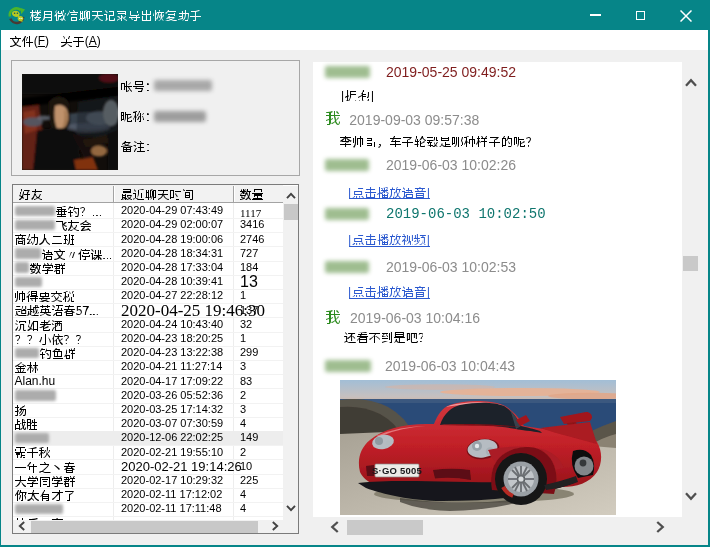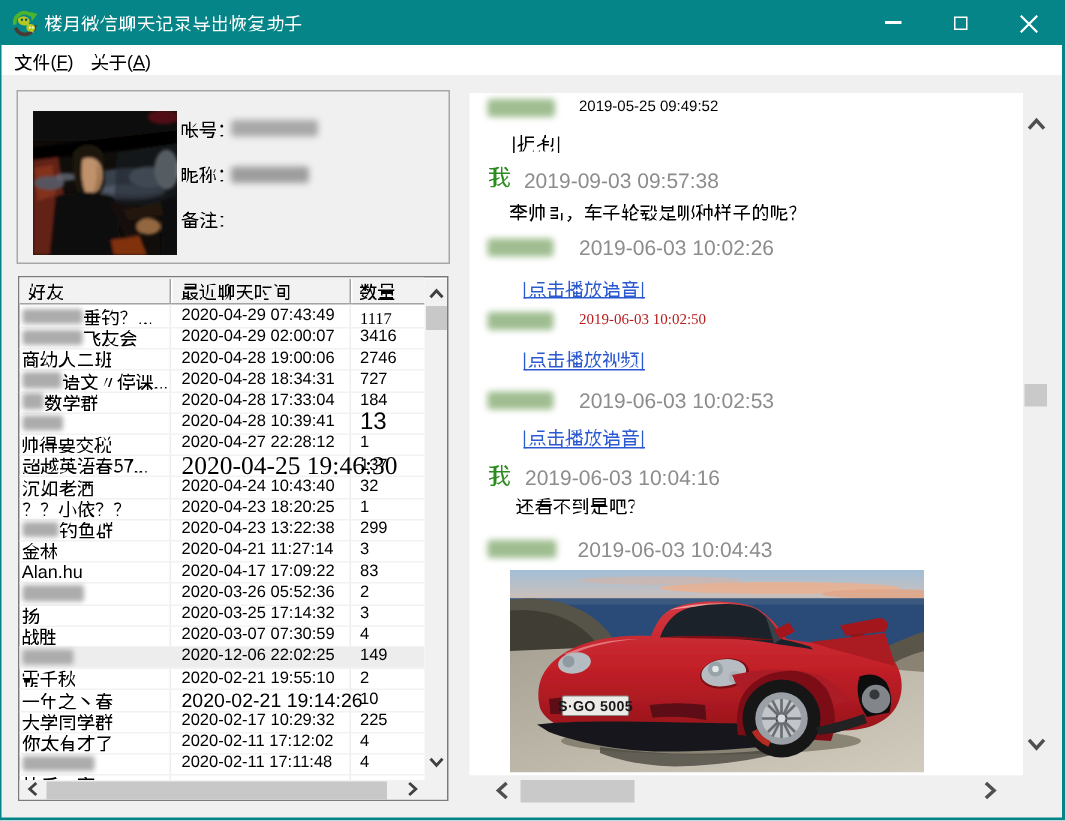--- a/index.html
+++ b/index.html
@@ -250,39 +250,39 @@
   </svg>
 <div style="position:absolute;left:313px;top:517px;width:369px;height:19px;background:#f0f0f0"></div>
 <div style="position:absolute;left:347px;top:520px;width:76px;height:15px;background:#c9c9c9"></div>
 <svg style="position:absolute;left:326.5px;top:519px" width="16" height="16" viewBox="-8 -8 16 16">
     <path d="M2.75,-5.0 L-2.75,0 L2.75,5.0" fill="none" stroke="#4f4f4f" stroke-width="2.3"></path>
   </svg>
 <svg style="position:absolute;left:652px;top:519px" width="16" height="16" viewBox="-8 -8 16 16">
     <path d="M-2.75,-5.0 L2.75,0 L-2.75,5.0" fill="none" stroke="#4f4f4f" stroke-width="2.3"></path>
   </svg>
 <div style="position:absolute;left:325px;top:65.5px;width:45px;height:12px;background:#9fbd90;border-radius:2px;filter:blur(2.2px)"></div>
-<div style="position:absolute;left:386px;top:65.3px;font-family:'Liberation Sans',sans-serif;font-size:10px;line-height:14px;color:#000000;white-space:pre">2019-05-25 09:49:52</div>
+<div style="position:absolute;left:386px;top:65.3px;font-family:'Liberation Sans',sans-serif;font-size:14px;line-height:14px;color:#7f1d1d;white-space:pre">2019-05-25 09:49:52</div>
 <svg style="position:absolute;left:342.0px;top:89.8px" width="30.6" height="12.5" viewBox="0 0 30.57 12.55">
     <path fill="#000" d="M0 13H2V12H1V1H2V1H0Z M8 1V5C8 7 8 9 6 11C7 11 7 11 7 11C8 10 8 9 9 7H11V11H11V7H14V10C14 10 13 11 13 11C13 11 13 11 12 11C12 11 12 11 12 11C13 11 14 11 14 11C14 11 14 11 14 10V1ZM9 2H11V4H9ZM14 2V4H11V2ZM9 5H11V7H9C9 6 9 6 9 5ZM14 5V7H11V5ZM5 0V3H3V3H5V6C4 6 4 6 3 7L3 8L5 7V10C5 10 5 10 5 10C5 11 4 11 4 10C4 11 4 11 4 11C5 11 5 11 5 11C6 11 6 11 6 10V7L7 6L7 5L6 6V3H7V3H6V0Z M21 0C21 2 20 3 19 4C19 4 20 4 20 5C20 4 20 4 20 4V10C20 11 21 11 22 11C23 11 25 11 25 11C27 11 27 11 27 9C27 9 27 9 26 9C26 10 26 11 25 11C25 11 23 11 22 11C21 11 21 10 21 10V7H24V4H21C21 3 21 3 21 2H26C26 6 26 7 25 7C25 8 25 8 25 8C25 8 24 8 24 8C24 8 24 8 24 8C25 8 25 8 25 8C26 8 26 8 26 8C27 8 27 6 27 2C27 2 27 2 27 2H22C22 1 22 1 22 0ZM21 5H24V6H21ZM18 0V3H16V3H18V6L16 7L16 8L18 7V10C18 10 17 11 17 11C17 11 17 11 16 11C16 11 16 11 16 11C17 11 18 11 18 11C18 11 18 11 18 10V7L20 6L20 5L18 6V3H20V3H18V0Z M28 13H31V1H28V1H30V12H28Z"></path>
   </svg>
 <svg style="position:absolute;left:325.8px;top:110.9px" width="14.0" height="13.9" viewBox="0 0 14.04 13.91">
     <path fill="#2c8b1e" d="M10 1C11 2 12 3 12 3L13 3C13 2 12 1 11 0ZM12 6C12 7 11 8 10 9C10 8 10 7 9 5H14V4H9C9 3 9 2 9 0H8C8 2 8 3 8 4H5V2C6 2 6 1 7 1L6 0C5 1 2 1 0 1C0 2 1 2 1 2C2 2 3 2 3 2V4H0V5H3V8L0 9L0 10L3 9V12C3 13 3 13 3 13C3 13 2 13 1 13C1 13 1 14 1 14C3 14 3 14 4 14C4 13 5 13 5 12V9L7 8L7 7L5 8V5H8C8 7 9 9 9 10C8 11 7 12 5 12C6 13 6 13 6 13C7 13 8 12 9 11C10 13 11 14 12 14C13 14 14 13 14 11C14 11 13 10 13 10C13 12 13 13 12 13C12 13 11 12 10 10C11 9 12 8 13 7Z"></path>
   </svg>
 <div style="position:absolute;left:349.3px;top:113.2px;font-family:'Liberation Sans',sans-serif;font-size:14px;line-height:14px;color:#8c8c8c;white-space:pre">2019-09-03 09:57:38</div>
 <svg style="position:absolute;left:339.6px;top:135.9px" width="191.3" height="11.8" viewBox="0 0 191.27 11.80">
     <path fill="#000" d="M5 0V1H0V2H4C3 3 1 4 0 5C0 5 0 5 1 6C2 5 4 4 5 2V5H6V2C7 4 9 5 11 6C11 5 11 5 12 5C10 4 8 3 7 2H11V1H6V0ZM5 7V8H0V9H5V10C5 11 5 11 5 11C5 11 4 11 3 11C3 11 3 11 4 11C5 11 5 11 6 11C6 11 6 11 6 10V9H11V8H6V7C7 7 8 6 9 6L9 5L8 5H2V6H7C7 6 6 7 5 7Z M13 2V7H14V2ZM15 0V5C15 7 15 9 13 11C13 11 14 11 14 12C16 10 16 7 16 5V0ZM17 2V9H18V3H20V11H21V3H22V8C22 9 22 9 22 9C22 9 22 9 21 9C21 9 21 9 21 9C22 9 23 9 23 9C23 9 23 9 23 8V2H21V0H20V2Z M27 3H31V4H27ZM27 2V5H32V2ZM25 6V6H34V10C34 11 34 11 33 11C33 11 33 11 32 11C32 11 32 11 32 11C33 11 34 11 34 11C35 11 35 11 35 10V6H36V6H34V1H36V1H25V1H34V6ZM27 7V11H27V10H32V7ZM27 8H31V9H27Z M39 12C40 11 41 10 41 9C41 8 40 8 40 8C39 8 39 8 39 8C39 9 39 9 40 9L40 9C40 10 39 11 38 11Z M51 6C51 6 52 6 53 6H55V8H50V9H55V11H56V9H61V8H56V6H60V5H56V4H55V5H52C53 5 53 4 54 3H61V2H54C55 1 55 1 55 0L54 0C54 1 53 1 53 2H50V3H53C52 4 52 4 52 5C51 5 51 5 51 6C51 6 51 6 51 6Z M67 4V6H62V7H67V10C67 10 67 11 67 11C67 11 66 11 65 11C65 11 65 11 65 11C66 11 67 11 68 11C68 11 68 11 68 10V7H73V6H68V4C70 4 71 2 72 1L72 1L71 1H63V2H70C70 3 68 3 67 4Z M82 0C81 2 80 3 79 5C79 5 79 5 79 5C81 4 82 3 82 2C83 3 84 4 85 5C85 5 86 5 86 4C85 4 83 2 83 1L83 0ZM84 5C83 6 82 7 81 7V5H80V10C80 11 81 11 82 11C82 11 84 11 84 11C85 11 85 11 85 9C85 9 85 9 85 9C85 10 84 10 84 10C84 10 82 10 82 10C81 10 81 10 81 10V8C82 7 84 7 85 6ZM75 6C75 6 75 6 76 6H77V8L74 8L75 9L77 9V11H78V9L79 8L79 8L78 8V6H79V5H78V3H77V5H76C76 4 76 3 77 2H79V2H77C77 1 77 1 77 0L76 0C76 1 76 1 76 2H75V2H76C76 3 75 4 75 5C75 5 75 6 75 6C75 6 75 6 75 6Z M87 4V5H88V5H92V5H93V4ZM94 1V2C94 3 94 4 93 5C93 5 93 5 93 5C95 5 95 3 95 2V1H96V4C96 5 96 5 97 5C97 5 98 5 98 5C98 5 98 5 98 5C98 5 98 4 98 4C98 4 98 4 98 4C98 4 97 4 97 4C97 4 97 4 97 4V1ZM97 6C96 7 96 8 95 9C95 8 95 7 94 6ZM93 6V6H94C94 7 94 8 95 9C94 10 93 10 92 11C93 11 93 11 93 11C94 11 95 11 95 10C96 10 97 11 98 11C98 11 98 11 98 11C97 10 97 10 96 9C97 8 97 7 98 6L97 6L97 6ZM90 0V1H87V2H90V3H87V3H92V3H90V2H93V1H90V0ZM88 9C88 8 88 8 89 8H90V9L87 10L87 10L90 10V11H91V10L93 10V9L91 9V8H92V8H91V7H90V8H89C89 7 89 7 89 7H92V6H90C90 6 90 5 90 5L89 5C89 5 89 6 89 6H87V7H88C88 7 88 7 88 7C88 8 88 8 88 8C88 8 88 8 88 9Z M102 3H108V4H102ZM102 1H108V2H102ZM101 1V5H109V1ZM102 7C101 9 101 10 99 11C99 11 100 11 100 11C101 11 101 10 102 9C103 11 104 11 107 11H110C110 11 111 11 111 10C110 10 107 10 107 10C106 10 106 10 106 10V9H110V8H106V6H110V6H99V6H105V10C104 10 103 9 102 8C102 8 102 7 103 7Z M118 1 118 4H117V1ZM115 7V7H116C116 9 115 10 114 11C115 11 115 11 115 11C116 10 117 9 117 7H118C118 9 118 10 118 10C118 11 118 11 117 11C117 11 117 11 116 11C117 11 117 11 117 11C117 11 118 11 118 11C118 11 118 11 119 11C119 10 119 8 119 1C119 1 119 1 119 1H115V1H116V4H115V4H116C116 5 116 6 116 7ZM118 4 118 7H117C117 6 117 5 117 4ZM120 1V11H120V1H122C122 2 121 4 121 5C122 6 122 7 122 8C122 8 122 9 122 9C122 9 122 9 121 9C121 9 121 9 121 9C121 9 121 9 121 10C121 10 122 10 122 10C122 10 122 10 122 9C123 9 123 9 123 8C123 7 123 6 122 5C122 4 123 2 123 1L122 1L122 1ZM112 1V9H113V8H115V1ZM113 2H114V7H113Z M132 4V7H130V4ZM133 4H134V7H133ZM132 0V3H129V8H130V7H132V11H133V7H134V8H135V3H133V0ZM128 0C127 1 126 1 124 1C124 1 124 2 124 2C125 2 126 2 126 2V4H124V4H126C125 6 125 7 124 8C124 9 124 9 124 9C125 8 126 7 126 6V11H127V6C127 6 128 7 128 7L129 7C128 6 127 5 127 5V4H129V4H127V1C128 1 128 1 129 1Z M141 0C142 1 142 2 142 2L143 2C143 2 143 1 142 0ZM146 0C146 1 145 2 145 2H141V3H144V5H141V6H144V8H140V8H144V11H145V8H148V8H145V6H147V5H145V3H147V2H146C146 2 147 1 147 0ZM138 0V2H137V3H138C138 5 137 7 136 8C136 8 137 9 137 9C137 8 138 7 138 6V11H139V5C139 6 140 6 140 7L141 6C140 6 139 4 139 4V3H140V2H139V0Z M154 4V6H149V7H154V10C154 10 154 11 154 11C154 11 153 11 152 11C152 11 152 11 152 11C153 11 154 11 154 11C155 11 155 11 155 10V7H160V6H155V4C157 4 158 2 159 1L158 1L158 1H150V2H157C156 3 155 3 154 4Z M168 5C168 6 169 7 169 8L170 8C170 7 169 6 168 5ZM164 0C164 1 163 1 163 2H162V11H163V10H166V2H164C164 2 165 1 165 0ZM163 3H165V6H163ZM163 9V6H165V9ZM168 0C168 2 167 3 166 5C166 5 167 5 167 5C167 4 168 4 168 3H171C171 8 171 10 171 10C170 10 170 10 170 10C170 10 169 10 168 10C168 11 169 11 169 11C169 11 170 11 170 11C171 11 171 11 171 11C172 10 172 8 172 2C172 2 172 2 172 2H169C169 1 169 1 169 0Z M179 1H184V3H179ZM178 1V5C178 7 178 9 177 11C177 11 177 11 177 11C179 10 179 7 179 5V4H184V1ZM184 5C183 6 182 7 181 7V5H180V10C180 11 180 11 182 11C182 11 183 11 184 11C185 11 185 11 185 9C185 9 184 9 184 9C184 10 184 10 184 10C183 10 182 10 182 10C181 10 181 10 181 10V8C182 7 184 7 185 6ZM174 1V9H175V8H177V1ZM175 2H176V8H175Z M188 7H189C189 6 191 5 191 3C191 2 190 1 189 1C188 1 187 2 186 2L187 3C187 2 188 2 189 2C190 2 190 3 190 3C190 5 188 5 188 7ZM189 11C189 11 189 10 189 10C189 9 189 9 189 9C188 9 188 9 188 10C188 10 188 11 189 11Z"></path>
   </svg>
 <div style="position:absolute;left:325px;top:158.5px;width:44px;height:12px;background:#9fbd90;border-radius:2px;filter:blur(2.2px)"></div>
 <div style="position:absolute;left:386px;top:157.9px;font-family:'Liberation Sans',sans-serif;font-size:14px;line-height:14px;color:#8c8c8c;white-space:pre">2019-06-03 10:02:26</div>
 <svg style="position:absolute;left:349.2px;top:186.8px" width="80.2" height="12.6" viewBox="0 0 80.17 12.62">
     <path fill="#2b59cf" d="M0 13H2V12H1V1H2V1H0Z M6 5H12V7H6ZM7 9C7 10 7 11 7 11L8 11C8 11 8 10 8 9ZM10 9C10 10 10 11 11 11L11 11C11 11 11 10 11 9ZM12 9C13 10 14 11 14 11L15 11C14 10 14 9 13 9ZM5 9C5 10 4 11 3 11L4 11C5 11 6 10 6 9ZM5 4V8H13V4H9V2H14V1H9V0H9V4Z M17 7V11H25V12H26V7H25V10H22V6H27V5H22V3H26V2H22V0H21V2H17V3H21V5H16V6H21V10H18V7Z M38 1C38 2 37 3 37 3H36V1C37 1 38 1 39 1L38 0C37 1 34 1 32 1C32 1 32 1 32 2C33 2 34 1 35 1V3H32V4H34C34 5 33 6 31 6C32 7 32 7 32 7C32 7 32 7 33 7V11H34V11H38V11H39V7L39 7C39 7 40 6 40 6C39 6 38 5 37 4H39V3H38C38 3 38 2 39 2ZM33 2C33 2 33 3 34 3L34 3C34 3 34 2 34 2ZM35 4V6H36V4C37 5 38 6 39 7H33C34 6 35 5 35 4ZM35 7V8H34V7ZM36 7H38V8H36ZM35 9V10H34V9ZM36 9H38V10H36ZM30 0V3H28V3H30V6L28 7L28 8L30 7V10C30 11 30 11 30 11C29 11 29 11 28 11C28 11 29 11 29 12C29 12 30 11 30 11C31 11 31 11 31 10V7L32 6L32 5L31 6V3H32V3H31V0Z M43 0C43 1 43 2 43 2L44 2C44 1 44 1 43 0ZM41 2V3H42V6C42 7 42 9 40 11C41 11 41 11 41 11C43 10 43 8 43 6V5H45C45 9 45 10 44 10C44 11 44 11 44 11C44 11 43 11 43 11C43 11 43 11 43 11C44 11 44 11 44 11C45 11 45 11 45 11C45 11 45 9 46 5C46 5 46 5 46 5H43V3H46V2ZM48 3H50C50 5 50 6 49 7C48 6 48 5 48 3ZM48 0C47 2 47 4 46 6C46 6 46 6 46 6C47 6 47 5 47 5C48 6 48 7 48 8C48 9 47 10 45 11C46 11 46 11 46 12C47 11 48 10 49 9C50 10 50 11 51 11C52 11 52 11 52 11C51 10 50 9 49 8C50 7 51 5 51 3H52V2H48C48 2 48 1 49 0Z M54 1C54 2 55 2 56 3L56 2C56 2 55 1 54 0ZM57 3V4H59C59 4 59 5 59 5H56V6H64V5H63C63 4 63 4 63 3L62 3L62 3H60L60 1H64V1H57V1H59L59 3ZM59 5 60 4H62C62 4 62 5 62 5ZM57 7V12H58V11H63V11H64V7ZM58 10V8H63V10ZM55 11C55 11 55 11 57 9C57 9 57 9 57 8L56 9V4H53V5H55V9C55 10 54 10 54 10C54 11 55 11 55 11Z M70 0C70 0 71 1 71 1H66V2H76V1H72C72 1 71 0 71 0ZM68 2C68 3 69 4 69 4H66V5H77V4H73C74 4 74 3 74 2L73 2C73 3 73 4 72 4H69L70 4C70 4 69 3 69 2ZM68 9H74V10H68ZM68 8V7H74V8ZM67 6V12H68V11H74V11H75V6Z M78 13H80V1H78V1H79V12H78Z"></path>
   </svg>
 <div style="position:absolute;left:349.2px;top:198.4px;width:81.2px;height:1px;background:#2b59cf"></div>
 <div style="position:absolute;left:325px;top:207.5px;width:44px;height:12px;background:#9fbd90;border-radius:2px;filter:blur(2.2px)"></div>
-<div style="position:absolute;left:386px;top:207.0px;font-family:Liberation Serif, serif;font-size:10px;line-height:14px;color:#b91c1c;white-space:pre">2019-06-03 10:02:50</div>
+<div style="position:absolute;left:386px;top:207.0px;font-family:Liberation Mono, monospace;font-size:14px;line-height:14px;color:#0f766e;white-space:pre">2019-06-03 10:02:50</div>
 <svg style="position:absolute;left:349.2px;top:234.2px" width="80.2" height="12.5" viewBox="0 0 80.17 12.55">
     <path fill="#2b59cf" d="M0 13H2V12H1V1H2V1H0Z M6 5H12V7H6ZM7 9C7 10 7 11 7 11L8 11C8 11 8 10 8 9ZM10 9C10 10 10 11 11 11L11 11C11 10 11 9 11 9ZM12 9C13 10 14 11 14 11L15 11C14 10 14 9 13 8ZM5 9C5 9 4 10 3 11L4 11C5 11 6 10 6 9ZM5 4V8H13V4H9V2H14V1H9V0H9V4Z M17 7V11H25V11H26V7H25V10H22V6H27V5H22V3H26V2H22V0H21V2H17V3H21V5H16V6H21V10H18V7Z M38 1C38 2 37 3 37 3H36V1C37 1 38 1 39 1L38 0C37 0 34 1 32 1C32 1 32 1 32 2C33 1 34 1 35 1V3H32V4H34C34 5 33 6 31 6C32 6 32 7 32 7C32 7 32 7 33 7V11H34V11H38V11H39V7L39 7C39 7 40 6 40 6C39 6 38 5 37 4H39V3H38C38 3 38 2 39 2ZM33 2C33 2 33 3 34 3L34 3C34 3 34 2 34 2ZM35 4V6H36V4C37 5 38 6 39 7H33C34 6 35 5 35 4ZM35 7V8H34V7ZM36 7H38V8H36ZM35 9V10H34V9ZM36 9H38V10H36ZM30 0V3H28V3H30V6L28 7L28 7L30 7V10C30 11 30 11 30 11C29 11 29 11 28 11C28 11 29 11 29 11C29 11 30 11 30 11C31 11 31 11 31 10V7L32 6L32 5L31 6V3H32V3H31V0Z M43 0C43 1 43 1 43 2L44 2C44 1 44 1 43 0ZM41 2V3H42V5C42 7 42 9 40 11C41 11 41 11 41 11C43 10 43 8 43 5V5H45C45 9 45 10 44 10C44 10 44 10 44 10C44 10 43 10 43 10C43 11 43 11 43 11C44 11 44 11 44 11C45 11 45 11 45 11C45 10 45 9 46 5C46 5 46 5 46 5H43V3H46V2ZM48 3H50C50 5 50 6 49 7C48 6 48 5 48 3ZM48 0C47 2 47 4 46 6C46 6 46 6 46 6C47 6 47 5 47 5C48 6 48 7 48 8C48 9 47 10 45 11C46 11 46 11 46 11C47 11 48 10 49 9C50 10 50 11 51 11C52 11 52 11 52 11C51 10 50 9 49 8C50 7 51 5 51 3H52V2H48C48 2 48 1 49 0Z M58 1V7H59V1H63V7H64V1ZM54 0C55 1 55 2 56 2L56 2C56 1 56 1 55 0ZM60 2V5C60 7 60 9 57 11C57 11 57 11 57 11C59 10 60 9 61 8V10C61 11 61 11 62 11H63C64 11 64 11 64 9C64 9 64 9 64 8C64 10 64 11 63 11H62C62 11 62 10 62 10V7H61C61 6 61 6 61 5V2ZM53 2V3H56C56 5 54 6 53 7C53 7 53 8 53 8C54 8 54 7 55 7V11H56V6C56 7 57 7 57 8L58 7C57 7 56 6 56 5C57 4 57 3 57 2L57 2L57 2Z M74 4C74 9 73 10 70 11C71 11 71 11 71 11C74 11 74 9 74 4ZM74 9C75 10 76 11 76 11L77 11C76 10 75 9 74 9ZM70 6C70 8 68 10 65 11C66 11 66 11 66 11C69 10 70 9 71 6ZM67 6C66 6 66 7 65 8C66 8 66 8 66 8C67 8 67 7 67 6ZM72 3V9H72V4H75V9H76V3H74L75 2H77V1H71V2H74C74 2 73 3 73 3ZM66 1V4H65V5H68V8H69V5H71V4H69V2H71V2H69V0H68V4H67V1Z M78 13H80V1H78V1H79V12H78Z"></path>
   </svg>
 <div style="position:absolute;left:349.2px;top:245.8px;width:81.2px;height:1px;background:#2b59cf"></div>
 <div style="position:absolute;left:325px;top:260.5px;width:44px;height:12px;background:#9fbd90;border-radius:2px;filter:blur(2.2px)"></div>
 <div style="position:absolute;left:386px;top:259.8px;font-family:'Liberation Sans',sans-serif;font-size:14px;line-height:14px;color:#8c8c8c;white-space:pre">2019-06-03 10:02:53</div>
 <svg style="position:absolute;left:349.2px;top:286.0px" width="80.2" height="12.6" viewBox="0 0 80.17 12.62">
     <path fill="#2b59cf" d="M0 13H2V12H1V1H2V1H0Z M6 5H12V7H6ZM7 9C7 10 7 11 7 11L8 11C8 11 8 10 8 9ZM10 9C10 10 10 11 11 11L11 11C11 11 11 10 11 9ZM12 9C13 10 14 11 14 11L15 11C14 10 14 9 13 9ZM5 9C5 10 4 11 3 11L4 11C5 11 6 10 6 9ZM5 4V8H13V4H9V2H14V1H9V0H9V4Z M17 7V11H25V12H26V7H25V10H22V6H27V5H22V3H26V2H22V0H21V2H17V3H21V5H16V6H21V10H18V7Z M38 1C38 2 37 3 37 3H36V1C37 1 38 1 39 1L38 0C37 1 34 1 32 1C32 1 32 1 32 2C33 2 34 1 35 1V3H32V4H34C34 5 33 6 31 6C32 7 32 7 32 7C32 7 32 7 33 7V11H34V11H38V11H39V7L39 7C39 7 40 6 40 6C39 6 38 5 37 4H39V3H38C38 3 38 2 39 2ZM33 2C33 2 33 3 34 3L34 3C34 3 34 2 34 2ZM35 4V6H36V4C37 5 38 6 39 7H33C34 6 35 5 35 4ZM35 7V8H34V7ZM36 7H38V8H36ZM35 9V10H34V9ZM36 9H38V10H36ZM30 0V3H28V3H30V6L28 7L28 8L30 7V10C30 11 30 11 30 11C29 11 29 11 28 11C28 11 29 11 29 12C29 12 30 11 30 11C31 11 31 11 31 10V7L32 6L32 5L31 6V3H32V3H31V0Z M43 0C43 1 43 2 43 2L44 2C44 1 44 1 43 0ZM41 2V3H42V6C42 7 42 9 40 11C41 11 41 11 41 11C43 10 43 8 43 6V5H45C45 9 45 10 44 10C44 11 44 11 44 11C44 11 43 11 43 11C43 11 43 11 43 11C44 11 44 11 44 11C45 11 45 11 45 11C45 11 45 9 46 5C46 5 46 5 46 5H43V3H46V2ZM48 3H50C50 5 50 6 49 7C48 6 48 5 48 3ZM48 0C47 2 47 4 46 6C46 6 46 6 46 6C47 6 47 5 47 5C48 6 48 7 48 8C48 9 47 10 45 11C46 11 46 11 46 12C47 11 48 10 49 9C50 10 50 11 51 11C52 11 52 11 52 11C51 10 50 9 49 8C50 7 51 5 51 3H52V2H48C48 2 48 1 49 0Z M54 1C54 2 55 2 56 3L56 2C56 2 55 1 54 0ZM57 3V4H59C59 4 59 5 59 5H56V6H64V5H63C63 4 63 4 63 3L62 3L62 3H60L60 1H64V1H57V1H59L59 3ZM59 5 60 4H62C62 4 62 5 62 5ZM57 7V12H58V11H63V11H64V7ZM58 10V8H63V10ZM55 11C55 11 55 11 57 9C57 9 57 9 57 8L56 9V4H53V5H55V9C55 10 54 10 54 10C54 11 55 11 55 11Z M70 0C70 0 71 1 71 1H66V2H76V1H72C72 1 71 0 71 0ZM68 2C68 3 69 4 69 4H66V5H77V4H73C74 4 74 3 74 2L73 2C73 3 73 4 72 4H69L70 4C70 4 69 3 69 2ZM68 9H74V10H68ZM68 8V7H74V8ZM67 6V12H68V11H74V11H75V6Z M78 13H80V1H78V1H79V12H78Z"></path>
   </svg>
 <div style="position:absolute;left:349.2px;top:297.6px;width:81.2px;height:1px;background:#2b59cf"></div>

